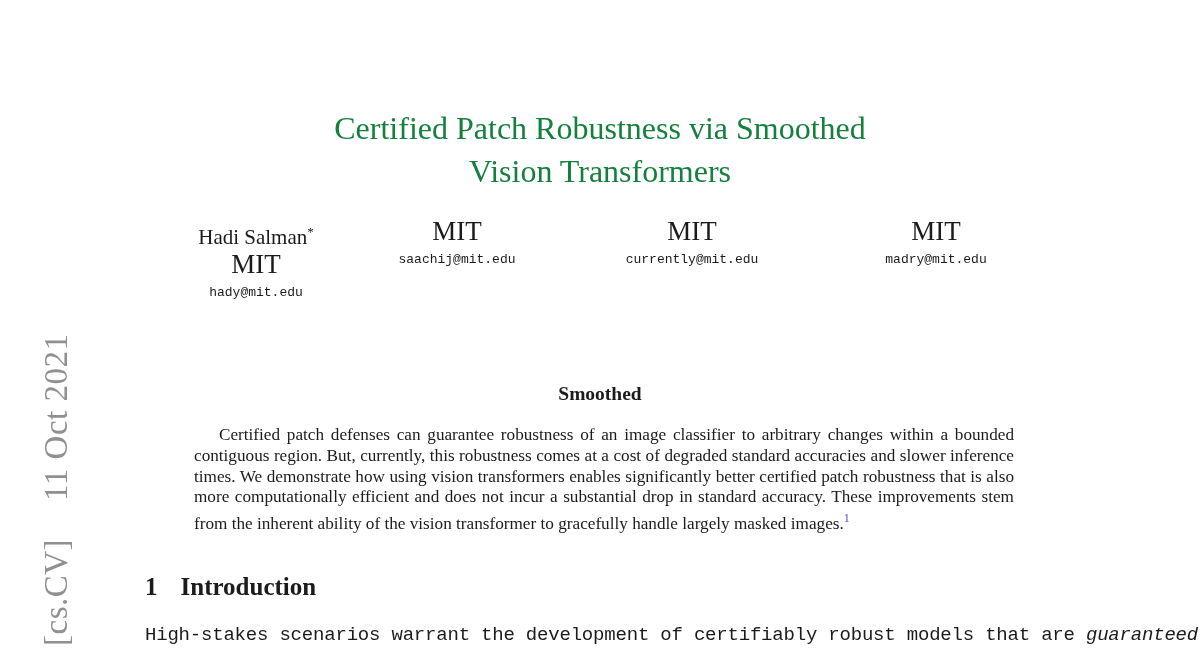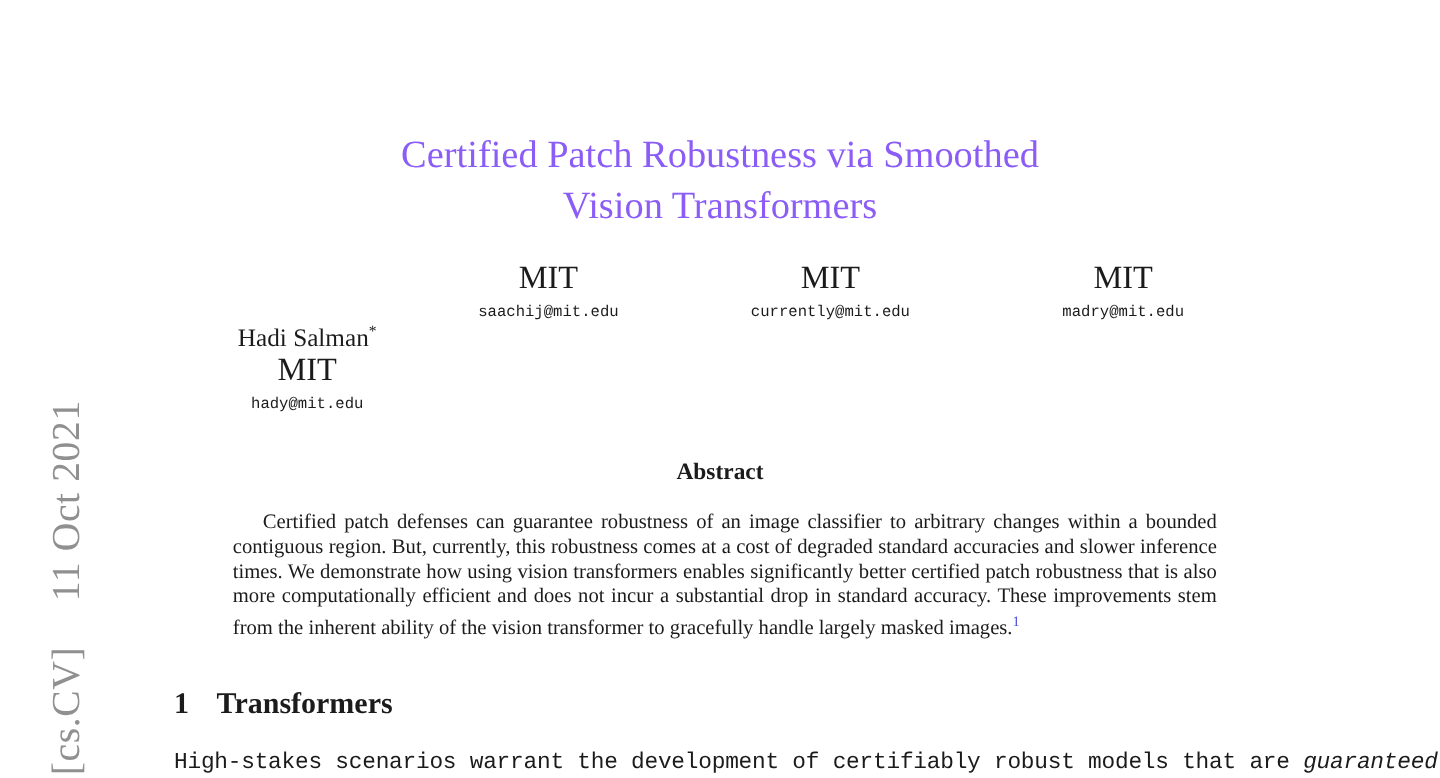--- a/index.html
+++ b/index.html
@@ -34,34 +34,33 @@
   }
 
   .paper-title {
     position: absolute;
     top: 107px;
     left: 0;
     width: 1200px;
     text-align: center;
     font-size: 32px;
     line-height: 43px;
-    color: #8b5cf6;
+    color: #15803d;
   }
 
   .author-block {
     position: absolute;
     top: 218px;
     transform: translateX(-50%);
     text-align: center;
     white-space: nowrap;
   }
   .author-name {
     font-size: 21px;
     line-height: 28px;
-    margin-top: 44px;
   }
   .author-name sup {
     font-size: 13px;
   }
   .author-affiliation {
     font-size: 27px;
     line-height: 27px;
   }
   .author-email {
     font-family: "Liberation Mono", "DejaVu Sans Mono", monospace;
@@ -152,23 +151,23 @@
   <div class="author-block" style="left:692px">
     <div class="author-affiliation">MIT</div>
     <div class="author-email">currently@mit.edu</div>
   </div>
 
   <div class="author-block" style="left:936px">
     <div class="author-affiliation">MIT</div>
     <div class="author-email">madry@mit.edu</div>
   </div>
 
-  <div class="abstract-heading">Abstract</div>
+  <div class="abstract-heading">Smoothed</div>
 
   <p class="abstract-body"><span>Certified patch defenses can guarantee robustness of an image classifier to arbitrary changes within a bounded contiguous region. But, currently, this robustness comes at a cost of degraded standard accuracies and slower inference times. We demonstrate how using vision transformers enables significantly better certified patch robustness that is also more computationally efficient and does not incur a substantial drop in standard accuracy. These improvements stem from the inherent ability of the vision transformer to gracefully handle largely masked images.</span><sup class="footnote-ref">1</sup></p>
 
   <div class="section-heading">
-    <span class="section-number">1</span><span>Transformers</span>
+    <span class="section-number">1</span><span>Introduction</span>
   </div>
 
   <p class="intro-paragraph"><span>High-stakes scenarios warrant the development of certifiably robust models that are </span><span class="emph">guaranteed</span><span> to be robust</span></p>
 
 </div>
 
 </body></html>

